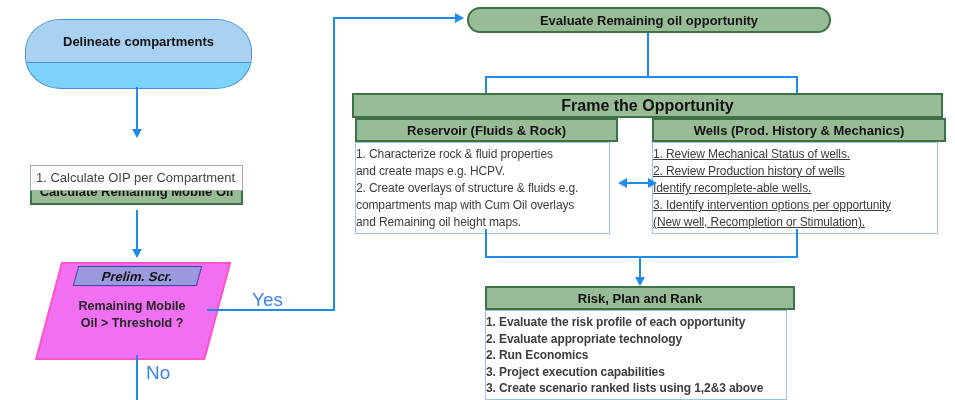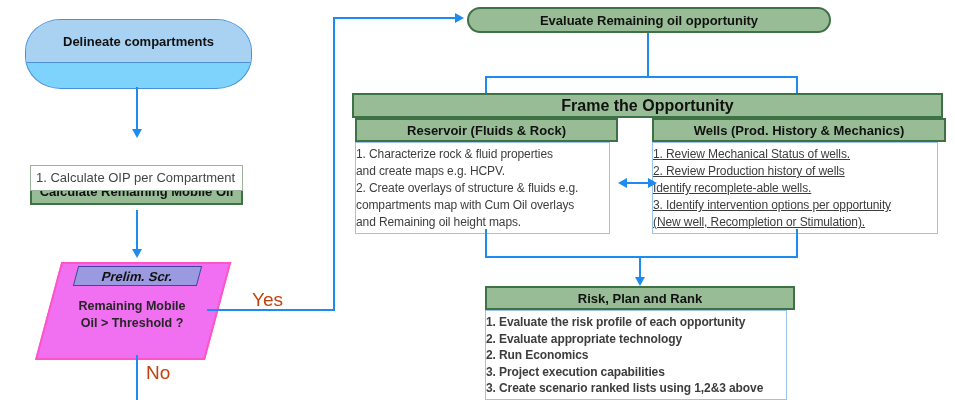--- a/index.html
+++ b/index.html
@@ -54,21 +54,21 @@
     position:absolute;left:16px;top:2px;width:122px;height:18px;
     background:var(--prelim_fill);border:1.5px solid var(--prelim_border);
     display:flex;align-items:center;justify-content:center;
     font-weight:bold;font-size:13px;color:#111;
   }
   .decision-text{
     position:absolute;left:8px;top:34px;width:150px;transform:skewX(15deg);
     text-align:center;font-weight:bold;font-size:12.5px;line-height:17px;color:#262626;
   }
   .decision-text > div{white-space:nowrap;}
-  .flow-label{position:absolute;font-size:19px;color:#c2410c;}
+  .flow-label{position:absolute;font-size:19px;color:#3b82f6;}
 </style>
 </head>
 <body>
 
 <div class="canvas">
 
   <div class="stadium">
     <div class="top">Delineate compartments</div>
     <div class="bottom">Structural Analysis and mapping</div>
   </div>

